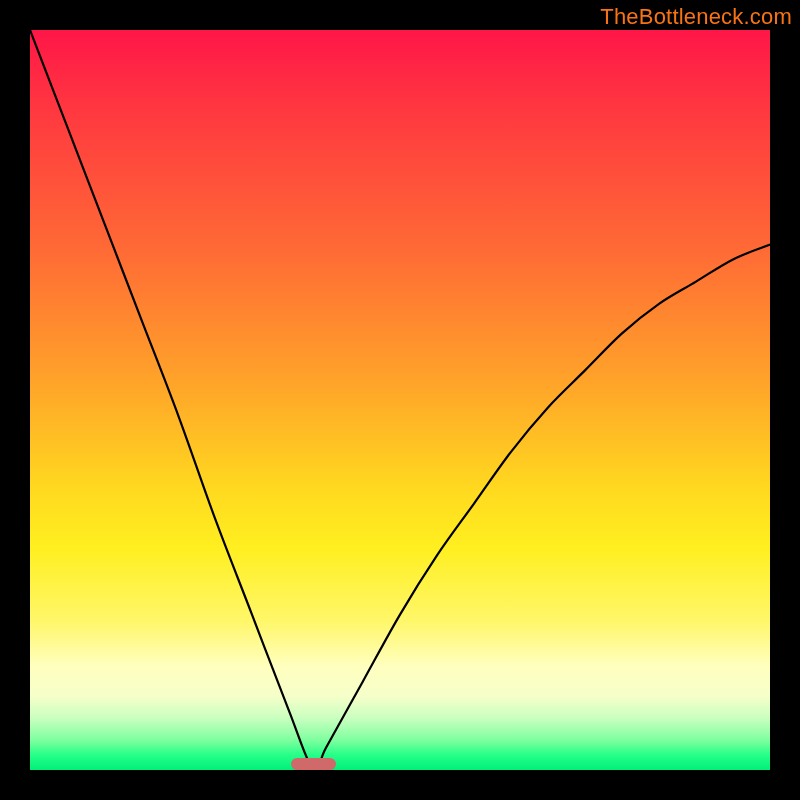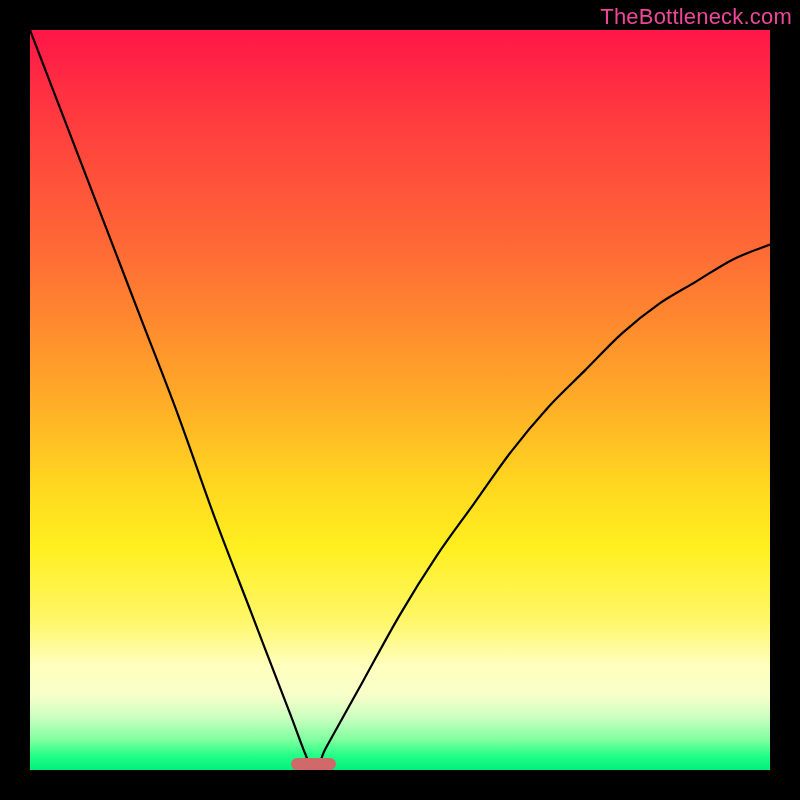--- a/index.html
+++ b/index.html
@@ -45,21 +45,21 @@
     border-radius: 6px;
     background: #d06a6a;
     bottom: 0;
   }
   .watermark {
     position: absolute;
     top: 4px;
     right: 8px;
     font-family: Arial, Helvetica, sans-serif;
     font-size: 22px;
-    color: #ec4899;
+    color: #f97316;
     letter-spacing: 0.2px;
   }
 </style>
 </head>
 <body>
 
 <div class="frame">
   <div class="plot">
     <svg class="curve" viewBox="0 0 740 740" preserveAspectRatio="none">
       <path id="curve-path" fill="none" stroke="#000" stroke-width="2.2" d="M 0.00 0.00 C 6.17 16.03, 24.67 64.13, 37.00 96.20 C 49.33 128.27, 61.67 160.33, 74.00 192.40 C 86.33 224.47, 98.67 256.53, 111.00 288.60 C 123.33 320.67, 135.67 351.50, 148.00 384.80 C 160.33 418.10, 172.67 455.10, 185.00 488.40 C 197.33 521.70, 209.67 552.53, 222.00 584.60 C 234.33 616.67, 248.76 654.90, 259.00 680.80 C 269.24 706.70, 277.25 733.83, 283.42 740.00 C 289.59 746.17, 287.74 732.60, 296.00 717.80 C 304.26 703.00, 320.67 673.40, 333.00 651.20 C 345.33 629.00, 357.67 605.57, 370.00 584.60 C 382.33 563.63, 394.67 543.90, 407.00 525.40 C 419.33 506.90, 431.67 490.87, 444.00 473.60 C 456.33 456.33, 468.67 437.83, 481.00 421.80 C 493.33 405.77, 505.67 390.97, 518.00 377.40 C 530.33 363.83, 542.67 352.73, 555.00 340.40 C 567.33 328.07, 579.67 314.50, 592.00 303.40 C 604.33 292.30, 616.67 282.43, 629.00 273.80 C 641.33 265.17, 653.67 259.00, 666.00 251.60 C 678.33 244.20, 690.67 235.57, 703.00 229.40 C 715.33 223.23, 733.83 217.07, 740.00 214.60"></path>

